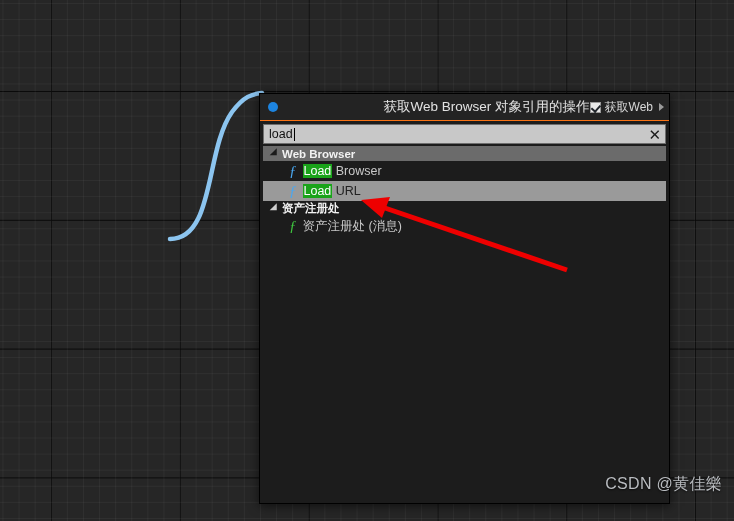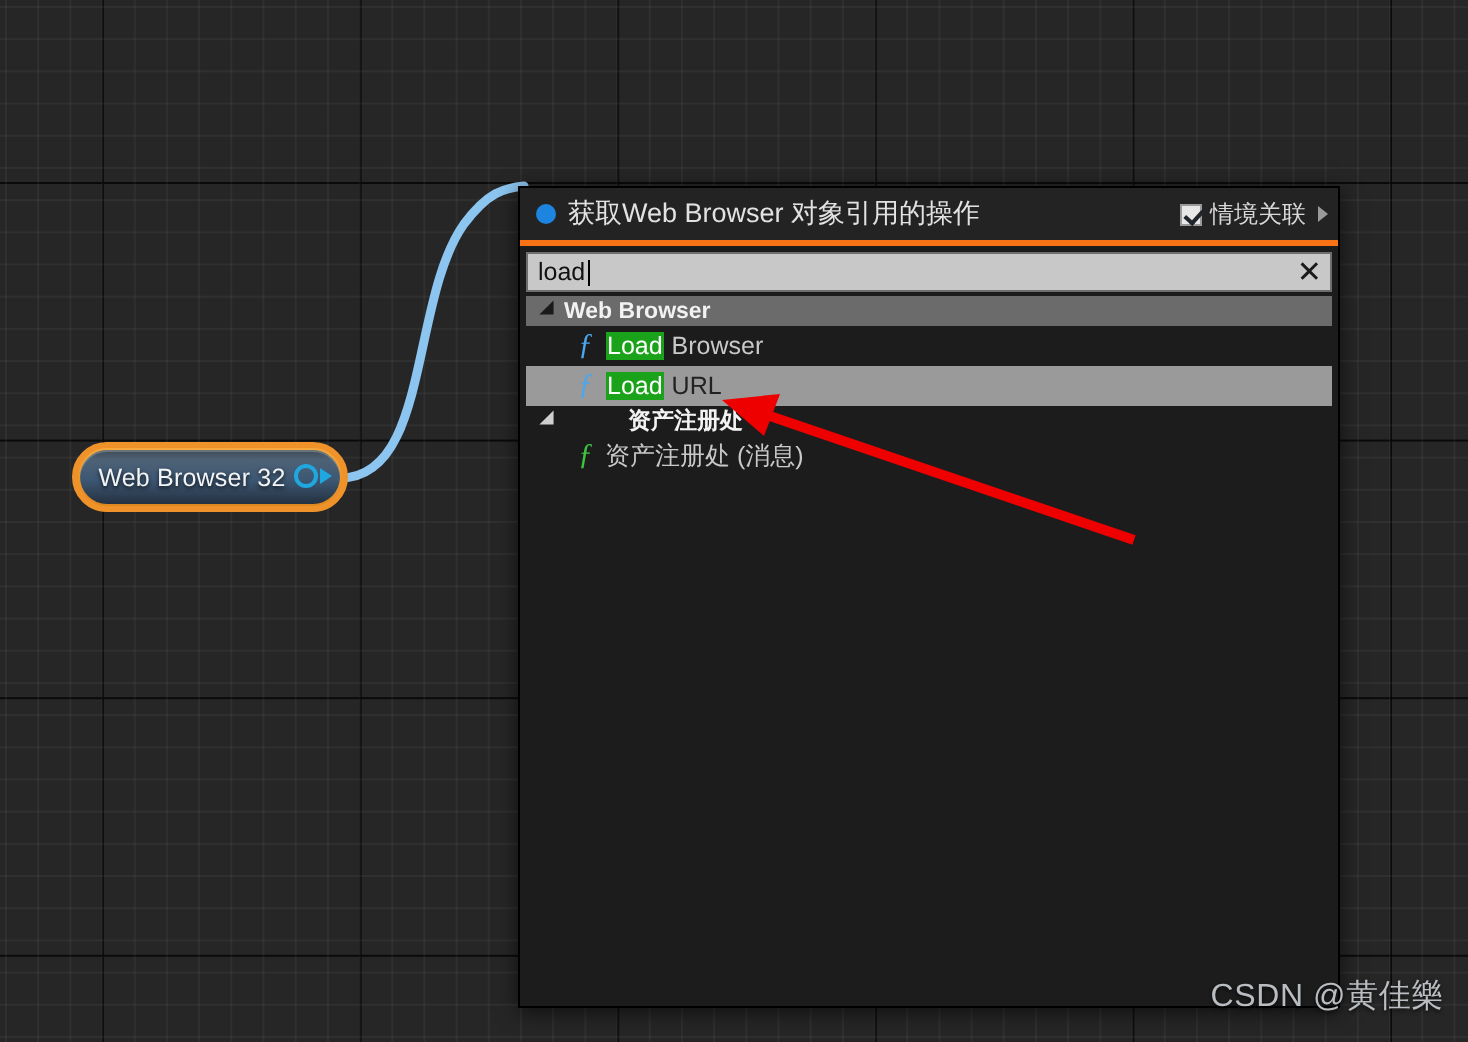--- a/index.html
+++ b/index.html
@@ -98,21 +98,22 @@
     border: 1px solid #000;
     box-sizing: border-box;
     box-shadow: 0 2px 10px rgba(0,0,0,0.6);
   }
   .panel-title-bar {
     height: 26px;
     background: #232323;
     display: flex;
     align-items: center;
     padding: 0 5px 0 8px;
-    border-bottom: 3px solid #f97316;
+    border-bottom: 1px solid #f97316;
+    text-align: right;
   }
   .blue-dot {
     width: 10px; height: 10px;
     border-radius: 50%;
     background: #1d84e0;
     flex: 0 0 auto;
     margin-right: 6px;
   }
   .panel-title-text {
     color: #e2e2e2;
@@ -259,54 +260,46 @@
     position: absolute;
     left: 0; top: 0;
     width: 734px; height: 521px;
     pointer-events: none;
   }
 
   
   #watermark {
     position: absolute;
     right: 12px;
-    bottom: 12px;
+    bottom: 26px;
     color: #b9bcc0;
     font-size: 16px;
     letter-spacing: 0.3px;
     text-shadow: 0 1px 2px rgba(0,0,0,0.7);
     text-align: right;
   }
 </style>
 </head>
 <body>
 
 <div id="screen">
 
   <svg id="wire-layer" viewBox="0 0 734 521" xmlns="http://www.w3.org/2000/svg">
     <path d="M 170 239 C 215 239 205 150 232 112 C 244 96 252 94 262 93" fill="none" stroke="#8cc5f0" stroke-width="4.5" stroke-linecap="round"></path>
   </svg>
 
-  <div id="var-node">
-    <div class="node-sel-ring"></div>
-    <div class="node-body">
-      <span class="node-title">Web Browser 32</span>
-    </div>
-    <div class="node-pin"></div>
-    <div class="node-pin-arrow"></div>
-  </div>
 
   <div id="menu-panel">
 
     <div class="panel-title-bar">
       <span class="blue-dot"></span>
       <span class="panel-title-text">获取Web Browser 对象引用的操作</span>
       <span class="ctx-wrap">
         <span class="ctx-checkbox"></span>
-        <span class="ctx-label">情境关联</span>
+        <span class="ctx-label">获取Web</span>
         <span class="ctx-arrow"></span>
       </span>
     </div>
 
     <div class="search-row">
       <span class="search-value-wrap">
         <span class="search-value">load</span>
         <span class="caret"></span>
       </span>
       <span class="search-clear">✕</span>
@@ -322,21 +315,21 @@
       <div class="item-row">
         <span class="fx-icon fx-blue">ƒ</span>
         <span class="item-label"><span class="hl">Load</span><span class="dim"> Browser</span></span>
       </div>
 
       <div class="item-row selected">
         <span class="fx-icon fx-blue">ƒ</span>
         <span class="item-label"><span class="hl">Load</span><span class="dim"> URL</span></span>
       </div>
 
-      <div class="cat-row" style="background:#1c1c1c;gap:32px;">
+      <div class="cat-row" style="background:#1c1c1c;">
         <span class="cat-caret" style="border-top-color:#cfcfcf;"></span>
         <span class="cat-label">资产注册处</span>
       </div>
 
       <div class="item-row">
         <span class="fx-icon fx-green">ƒ</span>
         <span class="item-label"><span class="dim">资产注册处 (消息)</span></span>
       </div>
 
     </div>

